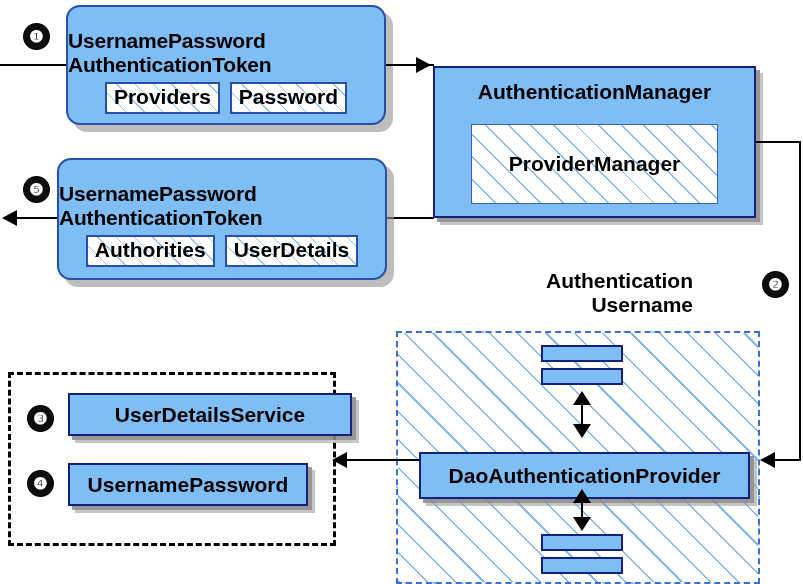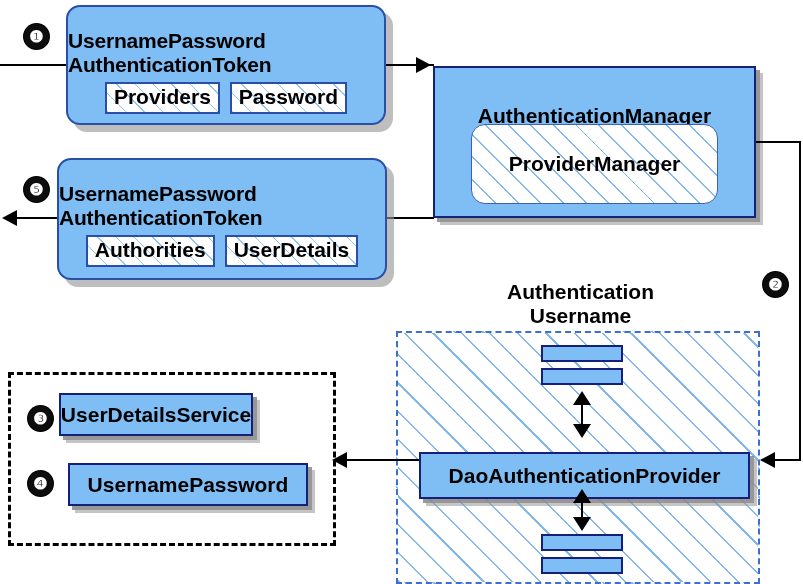--- a/index.html
+++ b/index.html
@@ -176,22 +176,22 @@
     <div class="token-slots">
       <div class="slot">Providers</div>
       <div class="slot">Password</div>
     </div>
   </div>
 
   <div class="abs line-h" style="left:386px; top:64px; width:48px;"></div>
   <div class="abs arrow-r" style="left:416px; top:57px;"></div>
 
   <div class="abs rect-box" style="left:433px; top:66px; width:323px; height:152px;">
-    <div class="rect-title" style="padding-top:36px;">AuthenticationManager</div>
-    <div class="hatch-panel" style="position:absolute; left:36px; top:56px; width:247px; height:80px;border-radius:14px;">ProviderManager</div>
+    <div class="rect-title" style="padding-top:12px;">AuthenticationManager</div>
+    <div class="hatch-panel" style="position:absolute; left:36px; top:56px; width:247px; height:80px;">ProviderManager</div>
   </div>
 
   <div class="abs line-h" style="left:756px; top:141px; width:45px;"></div>
   <div class="abs line-v" style="left:799px; top:141px; height:319px;"></div>
   <div class="abs line-h" style="left:773px; top:459px; width:28px;"></div>
   <div class="abs arrow-l" style="left:760px; top:452px;"></div>
 
   <div class="abs badge" style="left:763px; top:272px;">❷</div>
 
   <div class="abs badge" style="left:24px; top:177px;">❺</div>
@@ -204,21 +204,21 @@
     <div class="token-title">
       <div>UsernamePassword</div>
       <div>AuthenticationToken</div>
     </div>
     <div class="token-slots">
       <div class="slot">Authorities</div>
       <div class="slot">UserDetails</div>
     </div>
   </div>
 
-  <div class="abs caption" style="left:468px; top:280px; width:225px;">
+  <div class="abs caption" style="left:468px; top:269px; width:225px;text-align:right;">
     <div>Authentication</div>
     <div>Username</div>
   </div>
 
   <div class="abs dashed-blue" style="left:396px; top:331px; width:364px; height:253px;">
   </div>
 
   <div class="abs stub-bar" style="left:541px; top:345px; width:82px; height:17px;"></div>
   <div class="abs stub-bar" style="left:541px; top:368px; width:82px; height:17px;"></div>
 
@@ -237,21 +237,21 @@
   <div class="abs stub-bar" style="left:541px; top:534px; width:82px; height:17px;"></div>
   <div class="abs stub-bar" style="left:541px; top:557px; width:82px; height:17px;"></div>
 
   <div class="abs line-h" style="left:345px; top:459px; width:74px;"></div>
   <div class="abs arrow-l" style="left:332px; top:452px;"></div>
 
   <div class="abs dashed-black" style="left:8px; top:372px; width:328px; height:174px;"></div>
 
   <div class="abs badge" style="left:28px; top:406px;">❸</div>
 
-  <div class="abs rect-box" style="left:59px; top:393px; width:194px; height:43px; display:flex; align-items:center; justify-content:center;">
+  <div class="abs rect-box" style="left:68px; top:393px; width:284px; height:43px; display:flex; align-items:center; justify-content:center;">
     <div class="rect-title">UserDetailsService</div>
   </div>
 
   <div class="abs badge" style="left:28px; top:471px;">❹</div>
 
   <div class="abs rect-box" style="left:68px; top:463px; width:240px; height:43px; display:flex; align-items:center; justify-content:center;">
     <div class="rect-title">UsernamePassword</div>
   </div>
 
 </div>

